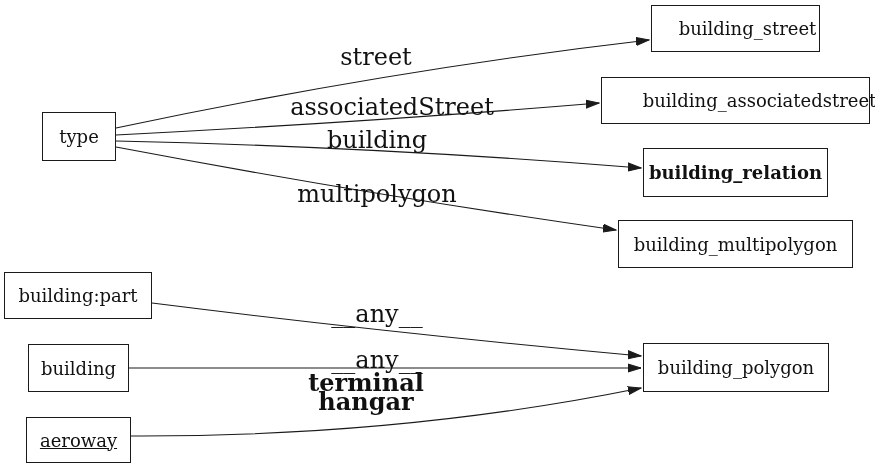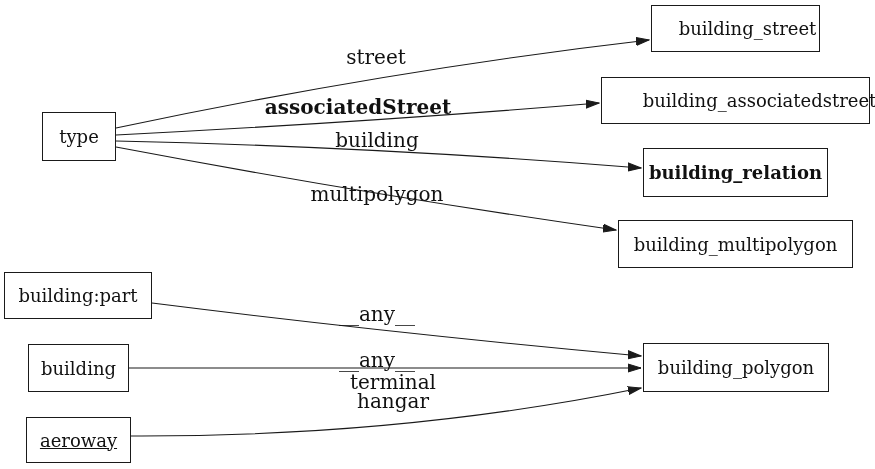--- a/index.html
+++ b/index.html
@@ -29,43 +29,43 @@
     background: #ffffff;
     display: flex;
     align-items: center;
     justify-content: center;
     font-size: 18px;
     white-space: nowrap;
   }
   .edge-label {
     position: absolute;
     transform: translate(-50%, -50%);
-    font-size: 20px;
+    font-size: 24px;
     line-height: 19px;
     white-space: pre-line;
     text-align: center;
   }
   
   #n-type                    { left: 42px;  top: 112px; width: 74px;  height: 49px; }
   #n-building_street         { left: 651px; top: 5px;   width: 169px; height: 47px; padding-left: 24px; }
   #n-building_associatedstreet { left: 601px; top: 77px; width: 269px; height: 47px; padding-left: 48px; }
   #n-building_relation       { left: 643px; top: 148px; width: 185px; height: 49px; font-weight: bold; }
   #n-building_multipolygon   { left: 618px; top: 220px; width: 235px; height: 48px; }
   #n-building_part           { left: 4px;   top: 272px; width: 148px; height: 47px; }
   #n-building                { left: 28px;  top: 344px; width: 101px; height: 48px; }
   #n-aeroway                 { left: 26px;  top: 417px; width: 105px; height: 46px; text-decoration: underline; }
   #n-building_polygon        { left: 643px; top: 343px; width: 186px; height: 49px; }
   
   #el-0 { left: 376px; top: 57px; }
-  #el-1 { left: 358px; top: 107px; font-weight: bold; }
+  #el-1 { left: 392px; top: 107px; }
   #el-2 { left: 377px; top: 140px; }
   #el-3 { left: 377px; top: 175px; margin-top: 19px; }
   #el-4 { left: 377px; top: 314px; }
   #el-5 { left: 377px; top: 360px; }
-  #el-6 { left: 393px; top: 392px; }
+  #el-6 { left: 366px; top: 392px; font-weight: bold; }
 </style>
 </head>
 <body>
 
 <div class="canvas">
 
   <svg class="edges" viewBox="0 0 875 469" xmlns="http://www.w3.org/2000/svg">
     <defs>
       <marker id="arrow" markerUnits="userSpaceOnUse" markerWidth="14" markerHeight="10" refX="13" refY="5" orient="auto">
         <path d="M0,1 L13,5 L0,9 z" fill="#1a1a1a" stroke="#1a1a1a"></path>

